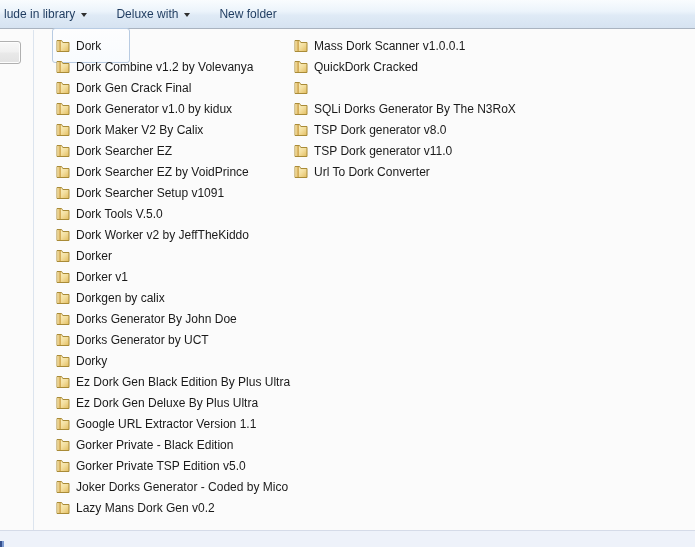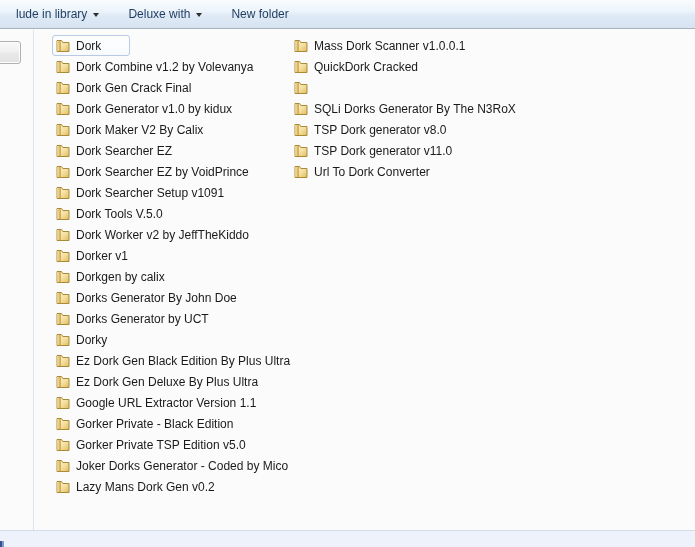--- a/index.html
+++ b/index.html
@@ -15,21 +15,21 @@
     background: #fbfbfb;
     overflow: hidden;
   }
 
   
   .toolbar {
     position: absolute; left: 0; top: 0; width: 695px; height: 29px;
     background: linear-gradient(180deg, #f9fcfe 0%, #ecf4fb 40%, #dfeaf6 55%, #d6e3f1 100%);
     border-bottom: 1px solid #a9b3c0;
     display: flex; align-items: center;
-    padding-left: 13px;
+    padding-left: 1px;
     column-gap: 23px;
     color: #1e3b5f;
   }
   .tb-btn {
     display: inline-flex; align-items: center;
     height: 24px; padding: 0 2px;
     border: 1px solid transparent; border-radius: 2px;
     white-space: nowrap; cursor: default;
   }
   .tb-arrow {
@@ -56,21 +56,21 @@
   .filearea {
     position: absolute; left: 35px; top: 30px; width: 660px; height: 500px;
     background: #fbfbfb;
   }
   .col { position: absolute; top: 5px; }
   .col-left  { left: 17px;  width: 255px; }
   .col-right { left: 255px; width: 240px; }
   .row { height: 21px; display: flex; align-items: center; }
   .item {
     display: inline-flex; align-items: center;
-    height: 21px;
+    height: 35px;
     padding: 1px 28px 1px 2px;
     border: 1px solid transparent; border-radius: 3px;
     white-space: nowrap;
     color: #1a1a1a;
     cursor: default;
   }
   .item.selected {
     border-color: #b8cbe2;
     background: linear-gradient(180deg, #fdfdfe, #f8fbfe);
   }
@@ -325,20 +325,41 @@
           </linearGradient>
         </defs>
         <path d="M2 2.5 h4.6 l1.2 2 H14 V13.5 H2 Z" fill="url(#fbody)" stroke="#a98b37" stroke-width="1"></path>
         <path d="M2.5 3 h3.4 v10 H2.5 Z" fill="url(#fspine)" opacity="0.9"></path>
         <path d="M3 3.2 v9.6" stroke="#fdf6cf" stroke-width="0.6" opacity="0.7"></path>
       </svg>
       <span>Dork Worker v2 by JeffTheKiddo</span>
     </span>
   </div>
 
+  <div class="row">
+    <span class="item">
+      <svg class="ficon" viewBox="0 0 16 16" width="16" height="16" aria-hidden="true">
+        <defs>
+          <linearGradient id="fbody" x1="0" y1="0" x2="1" y2="1">
+            <stop offset="0" stop-color="#fdf6cf"></stop>
+            <stop offset="0.55" stop-color="#f3dfa0"></stop>
+            <stop offset="1" stop-color="#e2bc5e"></stop>
+          </linearGradient>
+          <linearGradient id="fspine" x1="0" y1="0" x2="1" y2="0">
+            <stop offset="0" stop-color="#efd18b"></stop>
+            <stop offset="1" stop-color="#c89b3f"></stop>
+          </linearGradient>
+        </defs>
+        <path d="M2 2.5 h4.6 l1.2 2 H14 V13.5 H2 Z" fill="url(#fbody)" stroke="#a98b37" stroke-width="1"></path>
+        <path d="M2.5 3 h3.4 v10 H2.5 Z" fill="url(#fspine)" opacity="0.9"></path>
+        <path d="M3 3.2 v9.6" stroke="#fdf6cf" stroke-width="0.6" opacity="0.7"></path>
+      </svg>
+      <span>Dorker</span>
+    </span>
+  </div>
 
   <div class="row">
     <span class="item">
       <svg class="ficon" viewBox="0 0 16 16" width="16" height="16" aria-hidden="true">
         <defs>
           <linearGradient id="fbody" x1="0" y1="0" x2="1" y2="1">
             <stop offset="0" stop-color="#fdf6cf"></stop>
             <stop offset="0.55" stop-color="#f3dfa0"></stop>
             <stop offset="1" stop-color="#e2bc5e"></stop>
           </linearGradient>

